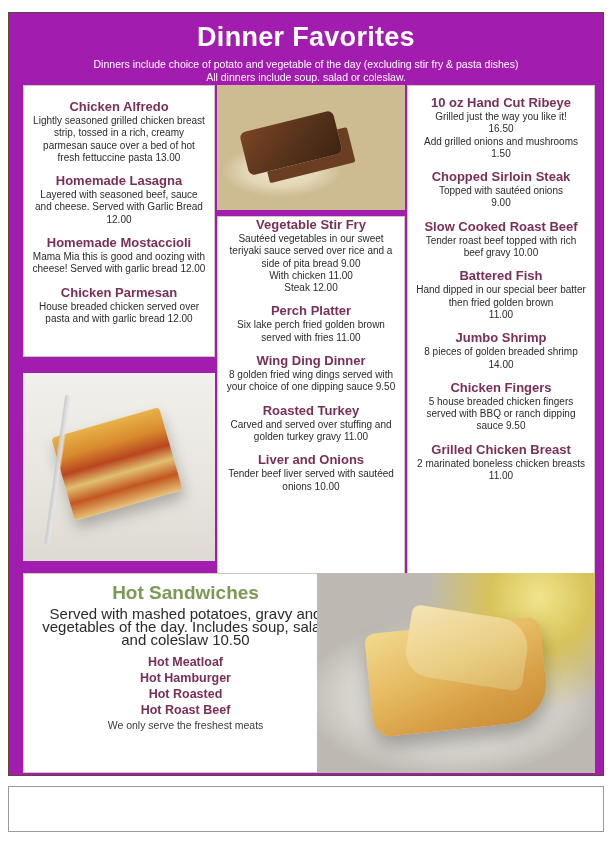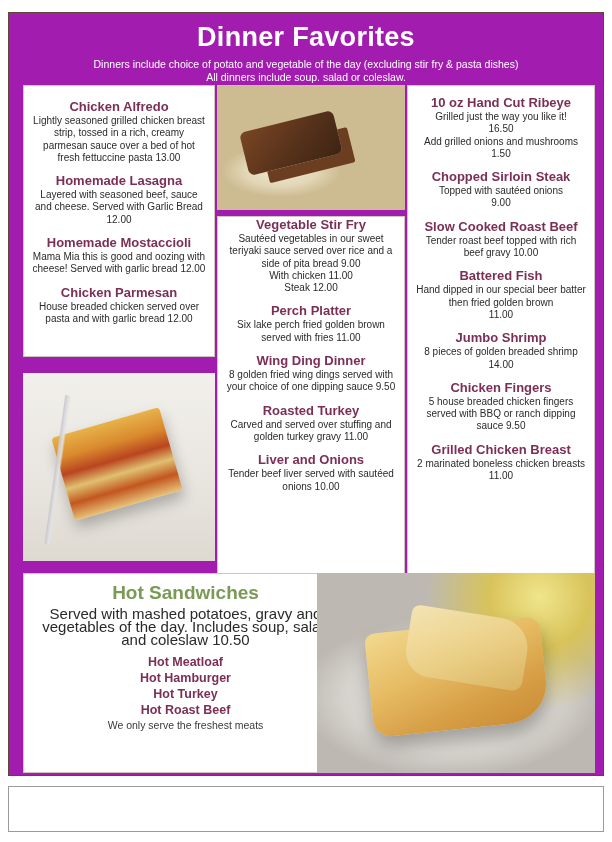--- a/index.html
+++ b/index.html
@@ -227,21 +227,21 @@
       <div class="photo photo-lasagna">
         <div class="lasagna"></div>
       </div>
 
       <div class="card card-sandwich">
         <div class="sand-title">Hot Sandwiches</div>
         <div class="sand-desc">Served with mashed potatoes, gravy and vegetables of the day. Includes soup, salad and coleslaw   10.50</div>
         <div class="sand-list">
           <div>Hot Meatloaf</div>
           <div>Hot Hamburger</div>
-          <div>Hot Turkey</div>
+          <div>Hot Roasted</div>
           <div>Hot Roast Beef</div>
         </div>
         <div class="sand-note">We only serve the freshest meats</div>
       </div>
 
       <div class="photo photo-sandwich">
         <div class="sandwichart"></div>
       </div>
     </div>
   </div>

